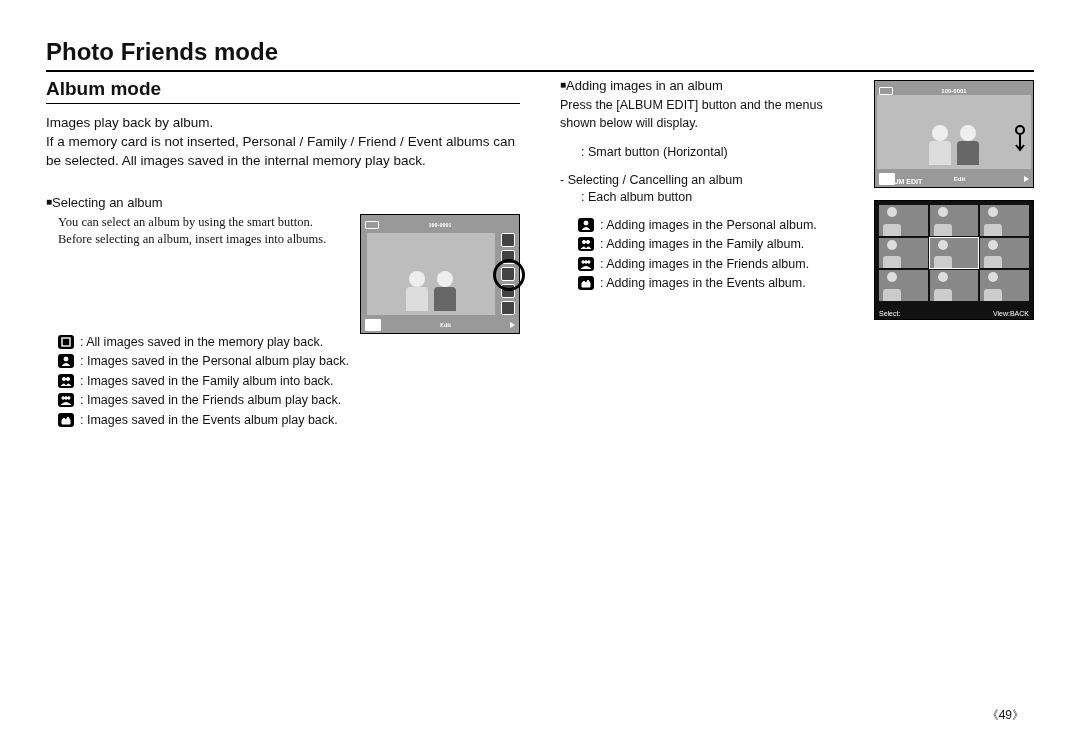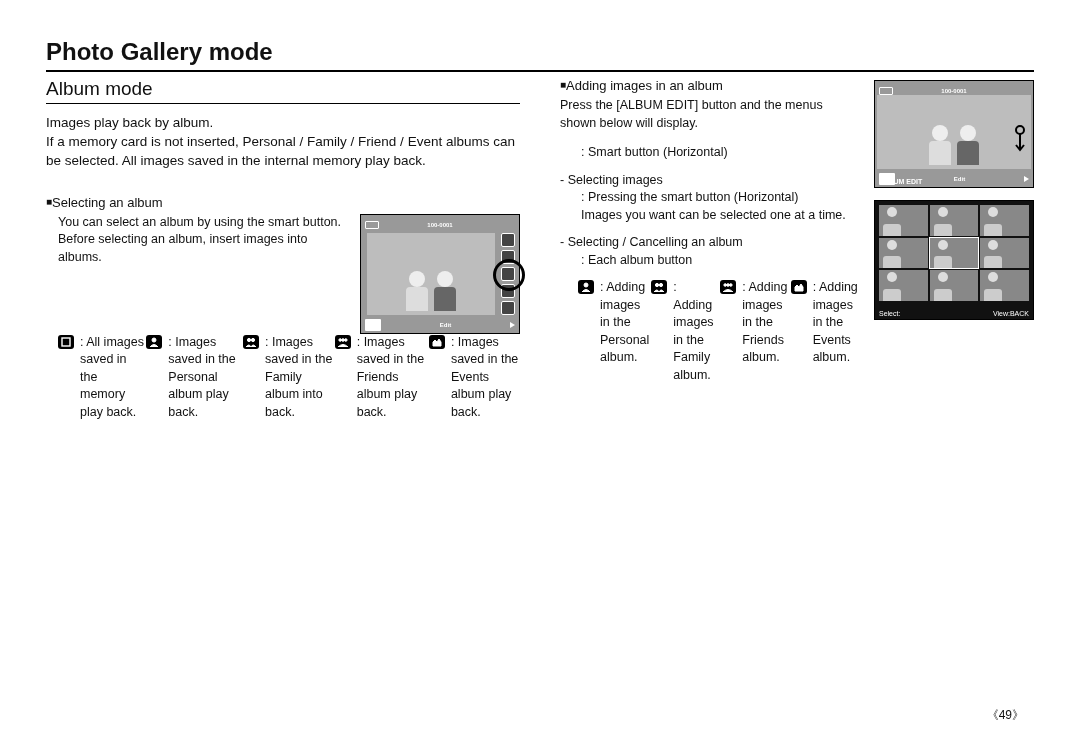--- a/index.html
+++ b/index.html
@@ -1,38 +1,38 @@
 <!DOCTYPE html>
 <html><head>
 <meta charset="utf-8">
 <style>
   html,body{margin:0;padding:0;background:#fff;font-family:Arial,Helvetica,sans-serif;color:#111;}
   .page{width:1080px;height:746px;position:relative;box-sizing:border-box;padding:38px 46px 20px 46px;}
   .h1{font-size:24px;font-weight:bold;margin:0 0 4px 0;}
   .h1rule{border:none;border-top:2px solid #000;margin:2px 0 6px 0;}
   .cols{display:flex;gap:40px;}
   .col{flex:1;min-width:0;}
-  .h2{font-size:19px;font-weight:normal;margin:0 0 3px 0;}
+  .h2{font-size:19px;font-weight:bold;margin:0 0 3px 0;}
   .h2rule{border:none;border-top:1px solid #000;margin:0 0 10px 0;}
   .para{font-size:13.5px;line-height:1.4;margin:0 0 24px 0;}
   .bul{font-size:13px;margin:0 0 4px 0;}
   .bul::before{content:"\25A0 ";font-size:10px;position:relative;top:-2px;}
   .sub{font-size:12.5px;line-height:1.4;margin:0 0 12px 12px;}
-  .iconlist{margin:0 0 12px 12px;display:flex;flex-direction:row;gap:2px;}
+  .iconlist{margin:0 0 12px 12px;display:flex;flex-direction:column;gap:2px;}
   .iconrow{display:flex;align-items:flex-start;font-size:12.5px;line-height:1.4;gap:6px;}
   .icon{width:16px;height:14px;background:#000;border-radius:3px;display:flex;align-items:center;justify-content:center;flex-shrink:0;margin-top:1px;}
   .icon svg{width:10px;height:10px;fill:#fff;stroke:#fff}
   .txt{flex:1;}
   .dash{font-size:12.5px;line-height:1.4;margin:0 0 10px 0;}
   .dash .dline{margin-left:0;}
   .dash .dind{margin-left:21px;}
   .rightfigs{display:flex;flex-direction:column;gap:12px;margin-top:2px;}
   .fig{border:1px solid #000;background:#999;position:relative;box-sizing:border-box;}
   .figA{width:160px;height:120px;float:right;margin-left:10px;}
-  .leftblock{display:flex;gap:8px;}
+  .leftblock{display:flex;gap:8px;font-family:Liberation Serif, serif;}
   .leftblock .lefttxt{flex:1;}
   .osd-top{position:absolute;top:4px;left:4px;right:4px;height:12px;display:flex;align-items:center;justify-content:space-between;font-size:6px;color:#fff;font-weight:bold;}
   .osd-top .bat{width:12px;height:6px;border:1px solid #fff;border-radius:1px;}
   .osd-bot{position:absolute;bottom:3px;left:4px;right:4px;height:10px;display:flex;align-items:center;justify-content:space-between;font-size:6px;color:#fff;font-weight:bold;}
   .osd-bot .tri{width:0;height:0;border-left:5px solid #fff;border-top:3px solid transparent;border-bottom:3px solid transparent;}
   .thumb{width:16px;height:12px;background:#fff;border-radius:1px;}
   .sideicons{position:absolute;right:4px;top:18px;display:flex;flex-direction:column;gap:3px;}
   .sideicons .si{width:12px;height:12px;background:#444;border:1px solid #fff;border-radius:2px;}
   .photo{position:absolute;top:18px;left:6px;right:24px;bottom:18px;background:#bdbdbd;display:flex;align-items:flex-end;justify-content:center;}
   .ppl{display:flex;gap:6px;align-items:flex-end;margin-bottom:4px;}
@@ -53,21 +53,21 @@
   .pagenum{position:absolute;bottom:22px;right:56px;font-size:12px;}
   .rrow{display:flex;align-items:flex-start;gap:16px;}
   .rrow .rleft{flex:1;}
   .arrowdn{position:absolute;right:6px;top:44px;}
   .arrowdn svg{fill:none;stroke:#000;stroke-width:2;}
 </style>
 </head>
 <body>
 
 <div class="page">
-  <div class="h1">Photo Gallery mode</div>
+  <div class="h1">Photo Friends mode</div>
   <hr class="h1rule">
 
   <div class="cols">
 
     <div class="col">
       <div class="h2">Album mode</div>
       <hr class="h2rule">
       <p class="para">
         <span>Images play back by album.</span><br>
         <span>If a memory card is not inserted, Personal / Family / Friend / Event albums can be selected. All images saved in the internal memory play back.</span>
@@ -165,25 +165,20 @@
     </div>
 
     <div class="col">
       <div class="rrow">
         <div class="rleft">
           <p class="bul"><span>Adding images in an album</span></p>
           <p class="sub" style="margin-left:0">Press the [ALBUM EDIT] button and the menus shown below will display.</p>
 
           <div class="dash">
             <div class="dind">: Smart button (Horizontal)</div>
-          </div>
-          <div class="dash">
-            <div class="dline">- Selecting images</div>
-            <div class="dind">: Pressing the smart button (Horizontal)</div>
-            <div class="dind">Images you want can be selected one at a time.</div>
           </div>
           <div class="dash">
             <div class="dline">- Selecting / Cancelling an album</div>
             <div class="dind">: Each album button</div>
           </div>
 
           <div class="iconlist" style="margin-left:18px">
             <div class="iconrow">
               <span class="icon">
                   <svg viewBox="0 0 10 10">

